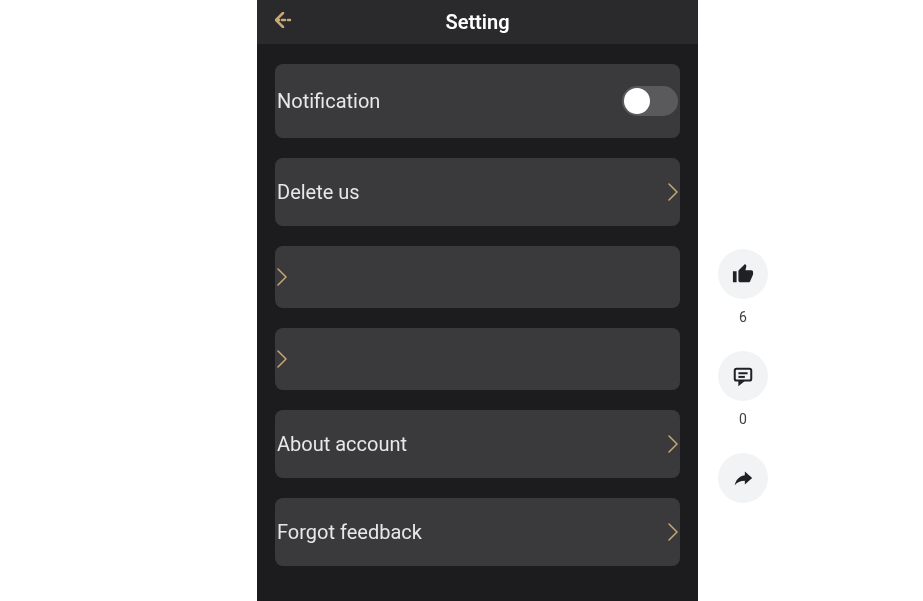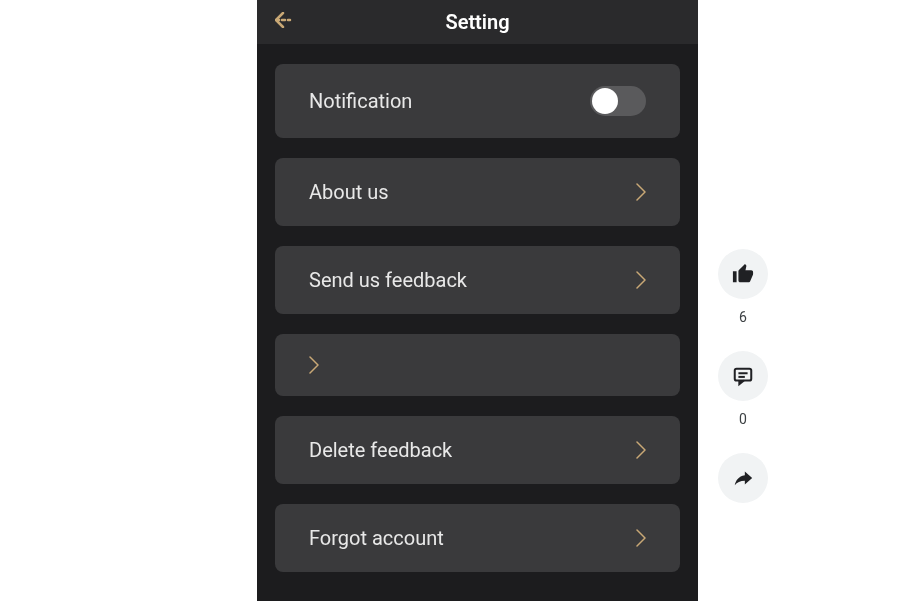--- a/index.html
+++ b/index.html
@@ -43,21 +43,21 @@
       color: #ffffff;
       font-size: 20px;
       font-weight: 600;
     }
     .settings-list {
       padding: 20px 18px 0 18px;
     }
     .setting-item {
       background: #3a3a3c;
       border-radius: 8px;
-      padding: 22px 34px;
+      padding: 22px 2px;
       margin-bottom: 20px;
       display: flex;
       align-items: center;
       justify-content: space-between;
       cursor: pointer;
     }
     .setting-label {
       color: #e8e8e8;
       font-size: 20px;
       font-weight: 400;
@@ -133,56 +133,55 @@
 
   <div class="settings-list">
     <div class="setting-item">
       <span class="setting-label">Notification</span>
       <div class="toggle">
         <div class="toggle-knob"></div>
       </div>
     </div>
 
     <div class="setting-item">
-      <span class="setting-label">About us</span>
-      <span class="chevron">
-        <svg width="10" height="18" viewBox="0 0 10 18" fill="none">
-          <path d="M1 1 L9 9 L1 17" stroke="currentColor" stroke-width="1.5" stroke-linecap="round" stroke-linejoin="round"></path>
-        </svg>
-      </span>
-    </div>
-
-    <div class="setting-item">
-      <span class="setting-label">Send us feedback</span>
-      <span class="chevron">
-        <svg width="10" height="18" viewBox="0 0 10 18" fill="none">
-          <path d="M1 1 L9 9 L1 17" stroke="currentColor" stroke-width="1.5" stroke-linecap="round" stroke-linejoin="round"></path>
-        </svg>
-      </span>
-    </div>
-
-    <div class="setting-item">
-      <span class="chevron">
-        <svg width="10" height="18" viewBox="0 0 10 18" fill="none">
-          <path d="M1 1 L9 9 L1 17" stroke="currentColor" stroke-width="1.5" stroke-linecap="round" stroke-linejoin="round"></path>
-        </svg>
-      </span>
-    </div>
-
-    <div class="setting-item">
-      <span class="setting-label">Delete feedback</span>
-      <span class="chevron">
-        <svg width="10" height="18" viewBox="0 0 10 18" fill="none">
-          <path d="M1 1 L9 9 L1 17" stroke="currentColor" stroke-width="1.5" stroke-linecap="round" stroke-linejoin="round"></path>
-        </svg>
-      </span>
-    </div>
-
-    <div class="setting-item">
-      <span class="setting-label">Forgot account</span>
+      <span class="setting-label">Delete us</span>
+      <span class="chevron">
+        <svg width="10" height="18" viewBox="0 0 10 18" fill="none">
+          <path d="M1 1 L9 9 L1 17" stroke="currentColor" stroke-width="1.5" stroke-linecap="round" stroke-linejoin="round"></path>
+        </svg>
+      </span>
+    </div>
+
+    <div class="setting-item">
+      <span class="chevron">
+        <svg width="10" height="18" viewBox="0 0 10 18" fill="none">
+          <path d="M1 1 L9 9 L1 17" stroke="currentColor" stroke-width="1.5" stroke-linecap="round" stroke-linejoin="round"></path>
+        </svg>
+      </span>
+    </div>
+
+    <div class="setting-item">
+      <span class="chevron">
+        <svg width="10" height="18" viewBox="0 0 10 18" fill="none">
+          <path d="M1 1 L9 9 L1 17" stroke="currentColor" stroke-width="1.5" stroke-linecap="round" stroke-linejoin="round"></path>
+        </svg>
+      </span>
+    </div>
+
+    <div class="setting-item">
+      <span class="setting-label">About account</span>
+      <span class="chevron">
+        <svg width="10" height="18" viewBox="0 0 10 18" fill="none">
+          <path d="M1 1 L9 9 L1 17" stroke="currentColor" stroke-width="1.5" stroke-linecap="round" stroke-linejoin="round"></path>
+        </svg>
+      </span>
+    </div>
+
+    <div class="setting-item">
+      <span class="setting-label">Forgot feedback</span>
       <span class="chevron">
         <svg width="10" height="18" viewBox="0 0 10 18" fill="none">
           <path d="M1 1 L9 9 L1 17" stroke="currentColor" stroke-width="1.5" stroke-linecap="round" stroke-linejoin="round"></path>
         </svg>
       </span>
     </div>
   </div>
 </div>
 
 <div class="sidebar-actions">

